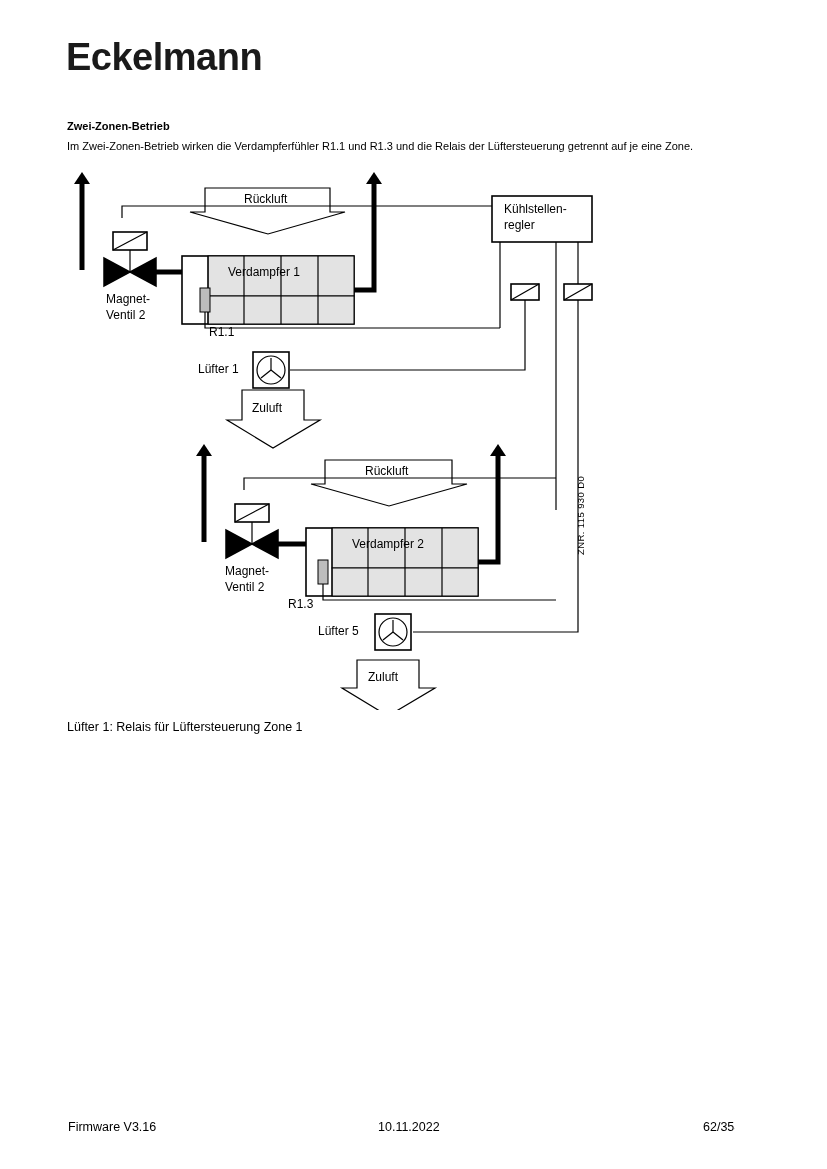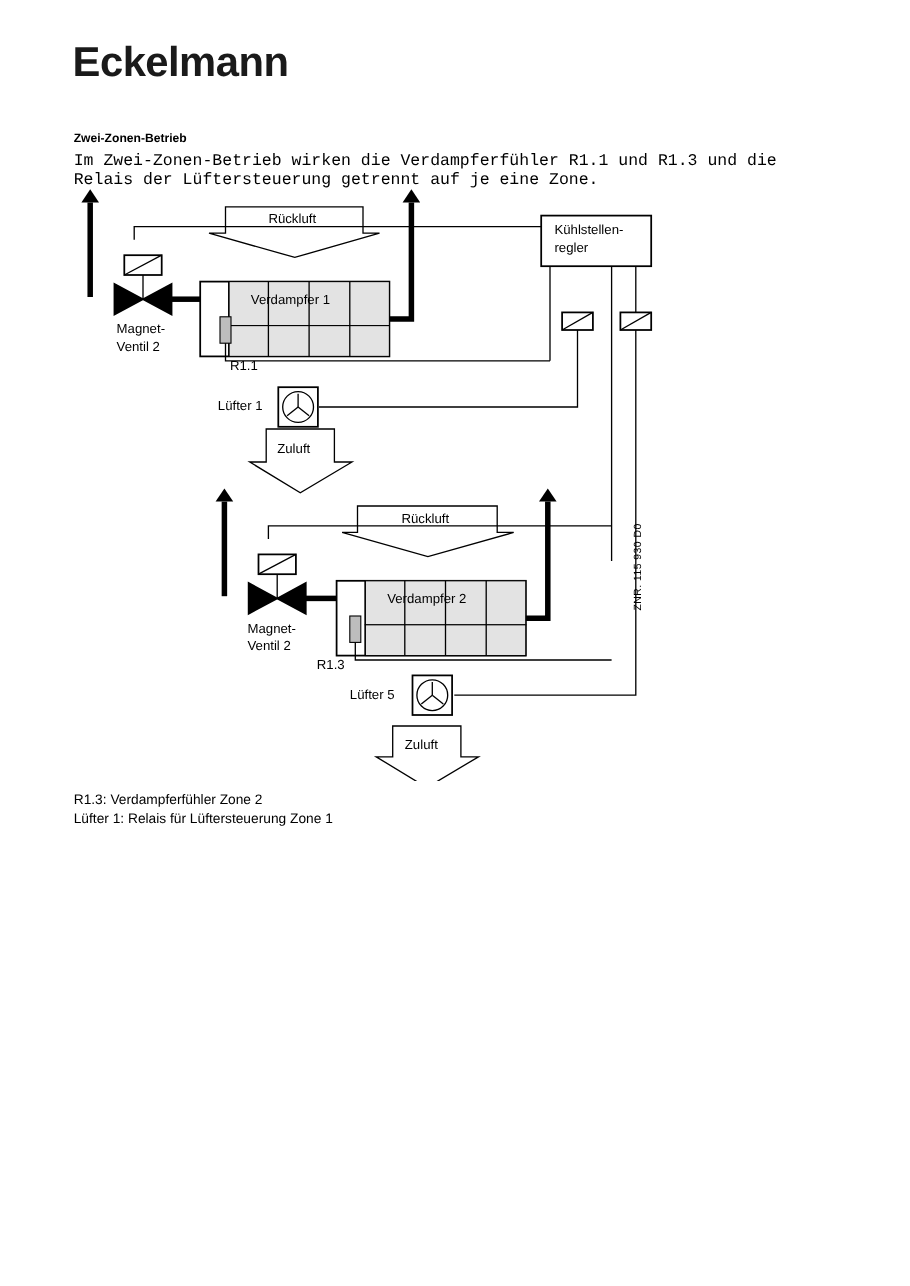--- a/index.html
+++ b/index.html
@@ -32,23 +32,22 @@
     left: 67px;
     top: 120px;
     font-size: 11px;
     font-weight: bold;
   }
   .intro {
     position: absolute;
     left: 67px;
     top: 138px;
     width: 700px;
-    font-size: 15px;
+    font-size: 11px;
     line-height: 17px;
-    font-family: Liberation Mono, monospace;
   }
   .legend {
     position: absolute;
     left: 67px;
     top: 719px;
     font-size: 12.5px;
     line-height: 16.5px;
   }
   .footer {
     position: absolute;
@@ -219,18 +218,22 @@
     <div class="dlabel" style="left:225px; top:394px;">Magnet-</div>
     <div class="dlabel" style="left:225px; top:410px;">Ventil 2</div>
 
     <div class="dlabel" style="left:318px; top:454px;">Lüfter 5</div>
     <div class="dlabel" style="left:368px; top:500px;">Zuluft</div>
 
     <div class="vert-code">ZNR. 115 930 D0</div>
   </div>
 
   <div class="legend">
-    <div>R1.3: Verdampferfühler Zone 2</div>
     <div>Lüfter 1: Relais für Lüftersteuerung Zone 1</div>
   </div>
 
+  <div class="footer">
+    <span class="f-left">Firmware V3.16</span>
+    <span class="f-center">10.11.2022</span>
+    <span class="f-right">62/358</span>
+  </div>
 
 </div>
 
 </body></html>

